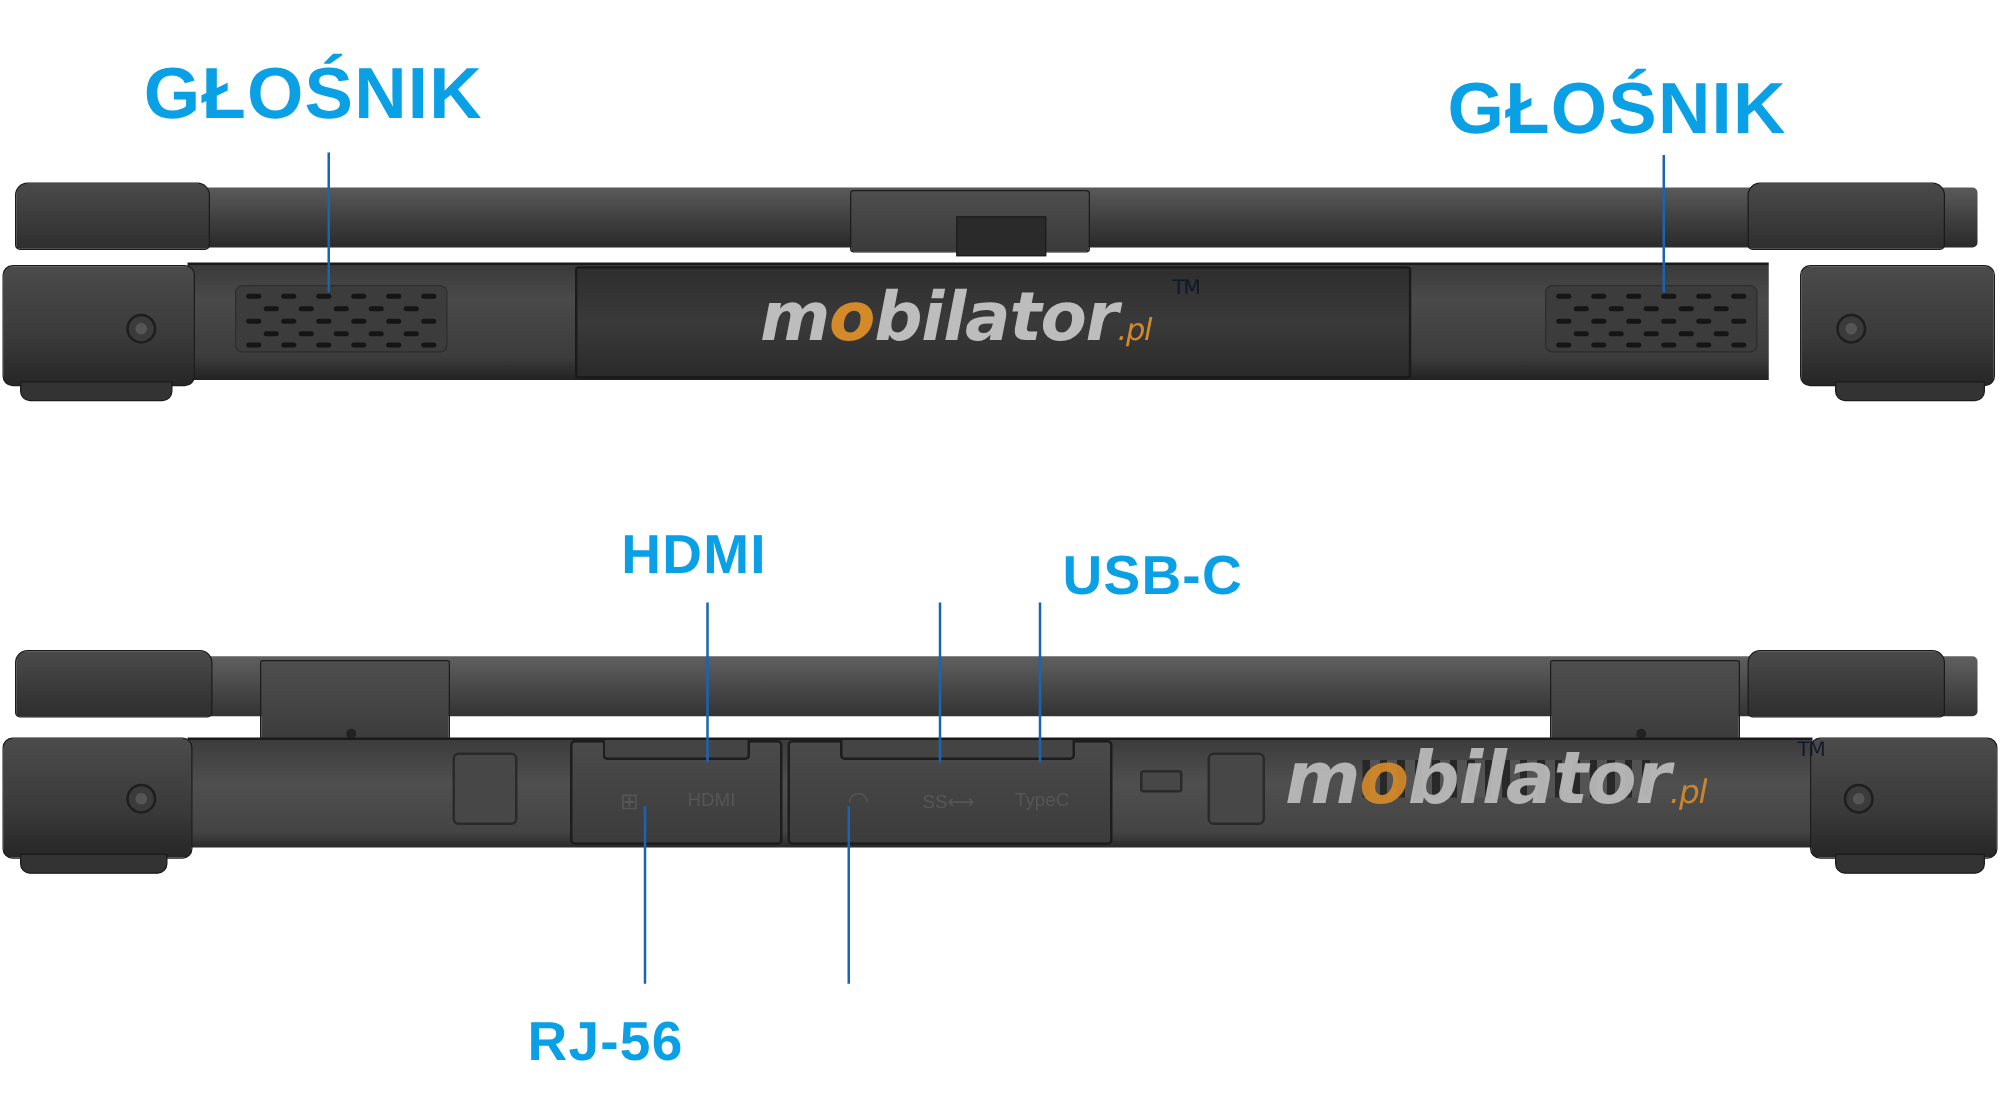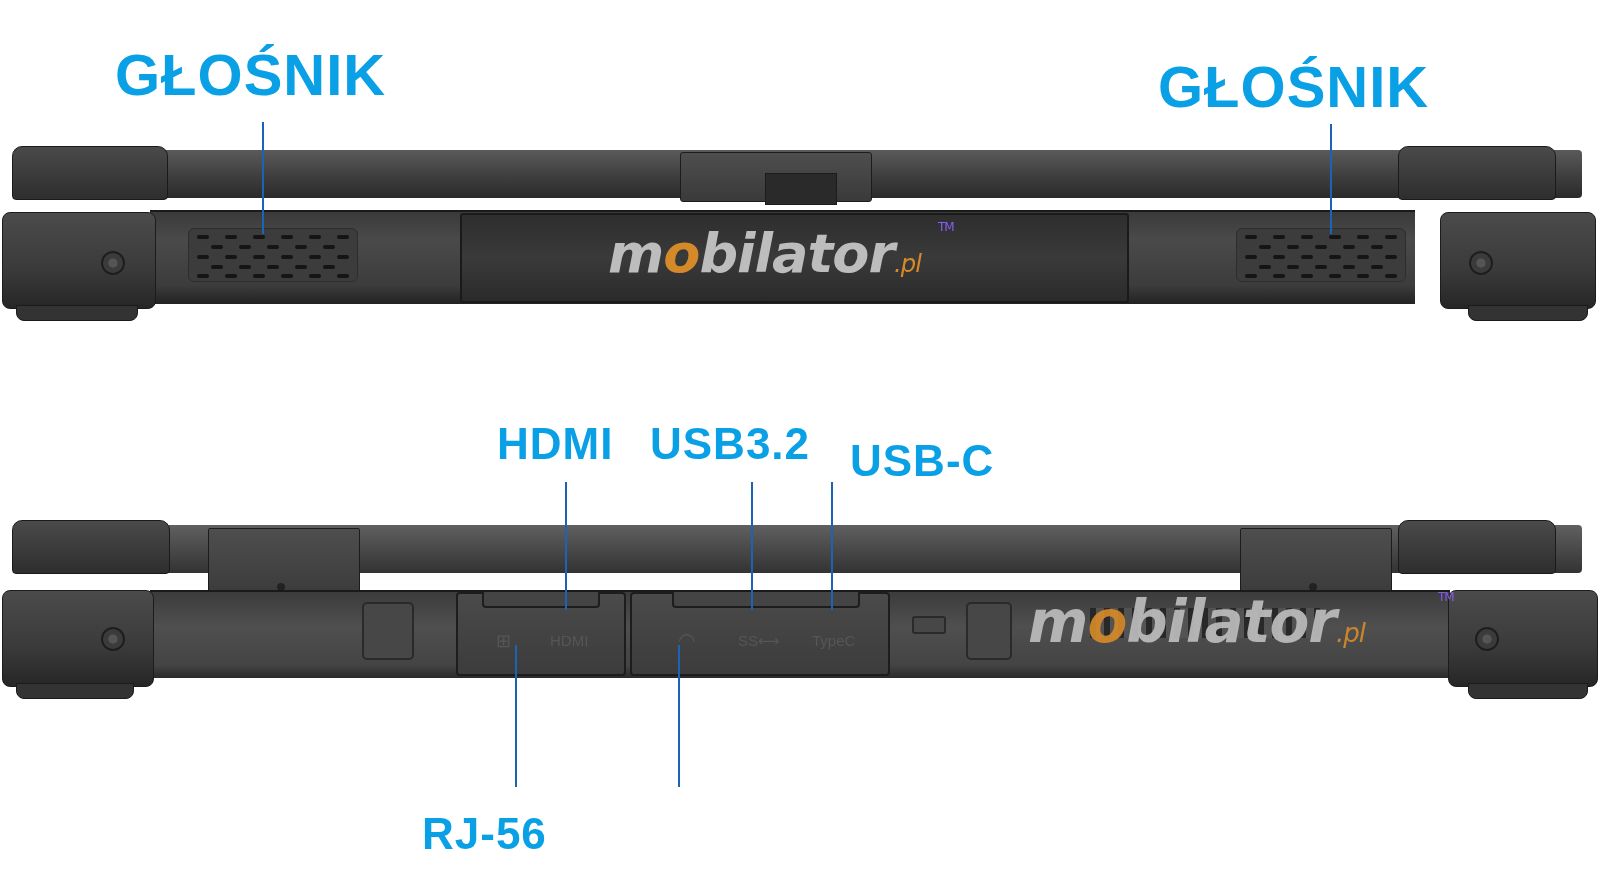--- a/index.html
+++ b/index.html
@@ -16,21 +16,21 @@
   .corner-top{position:absolute;background:linear-gradient(#4a4a4a,#2e2e2e);border-radius:10px 10px 4px 4px;border:1px solid #1a1a1a;}
   .grille{position:absolute;border:1px solid #2d2d2d;border-radius:6px;background:#3c3c3c;}
   .slot{position:absolute;width:12px;height:4px;background:#151515;border-radius:2px;}
   .panel{position:absolute;background:linear-gradient(#2e2e2e,#3a3a3a 50%,#2a2a2a);border:2px solid #1a1a1a;border-radius:3px;}
   .portdoor{position:absolute;background:linear-gradient(#4a4a4a,#3c3c3c);border:2px solid #1d1d1d;border-radius:4px;}
   .portdoor .tab{position:absolute;top:-2px;height:14px;background:#444;border:2px solid #1d1d1d;border-top:none;border-radius:0 0 4px 4px;}
   .etched{position:absolute;color:#565656;font-size:15px;font-family:"Liberation Sans",sans-serif;}
   .logo{position:absolute;font-family:"DejaVu Sans",sans-serif;font-weight:bold;font-style:italic;color:#bdbdbd;white-space:nowrap;letter-spacing:-1px;}
   .logo .o{color:#d58a2a;}
   .logo .pl{font-size:0.45em;color:#d58a2a;font-weight:normal;}
-  .logo .tm{position:absolute;font-size:12px;color:#8b5cf6;font-style:normal;font-weight:normal;}
+  .logo .tm{position:absolute;font-size:16px;color:#0f172a;font-style:normal;font-weight:normal;}
   .hinge{position:absolute;background:linear-gradient(#4e4e4e,#3a3a3a);border:1px solid #1c1c1c;}
   .rect-btn{position:absolute;border:2px solid #2a2a2a;border-radius:5px;background:#474747;}
 </style>
 </head>
 <body>
 
 <div class="abs" style="left:0;top:0;width:1272px;height:340px;">
 
   <div class="label" style="left:115px;top:46px;">GŁOŚNIK</div>
   <div class="label" style="left:1158px;top:58px;">GŁOŚNIK</div>
@@ -120,21 +120,20 @@
 
   <div class="logo" style="left:608px;top:222px;font-size:54px;">
     <span>m</span><span class="o">o</span><span>bilator</span><span class="pl">.pl</span>
     <span class="tm" style="left:330px;top:-2px;">TM</span>
   </div>
 </div>
 
 <div class="abs" style="left:0;top:0;width:1600px;height:712px;pointer-events:none;">
 
   <div class="label sm" style="left:497px;top:422px;">HDMI</div>
-  <div class="label sm" style="left:650px;top:422px;">USB3.2</div>
   <div class="label sm" style="left:850px;top:439px;">USB-C</div>
 
   <div class="lid" style="left:16px;top:525px;width:1566px;height:48px;background:linear-gradient(#606060,#474747 55%,#333);"></div>
   <div class="corner-top" style="left:12px;top:520px;width:156px;height:52px;"></div>
   <div class="corner-top" style="left:1398px;top:520px;width:156px;height:52px;"></div>
   <div class="hinge" style="left:208px;top:528px;width:150px;height:70px;border-radius:2px;">
     <div class="abs" style="left:68px;top:54px;width:8px;height:8px;border-radius:50%;background:#222;"></div>
   </div>
   <div class="hinge" style="left:1240px;top:528px;width:150px;height:70px;border-radius:2px;">
     <div class="abs" style="left:68px;top:54px;width:8px;height:8px;border-radius:50%;background:#222;"></div>

